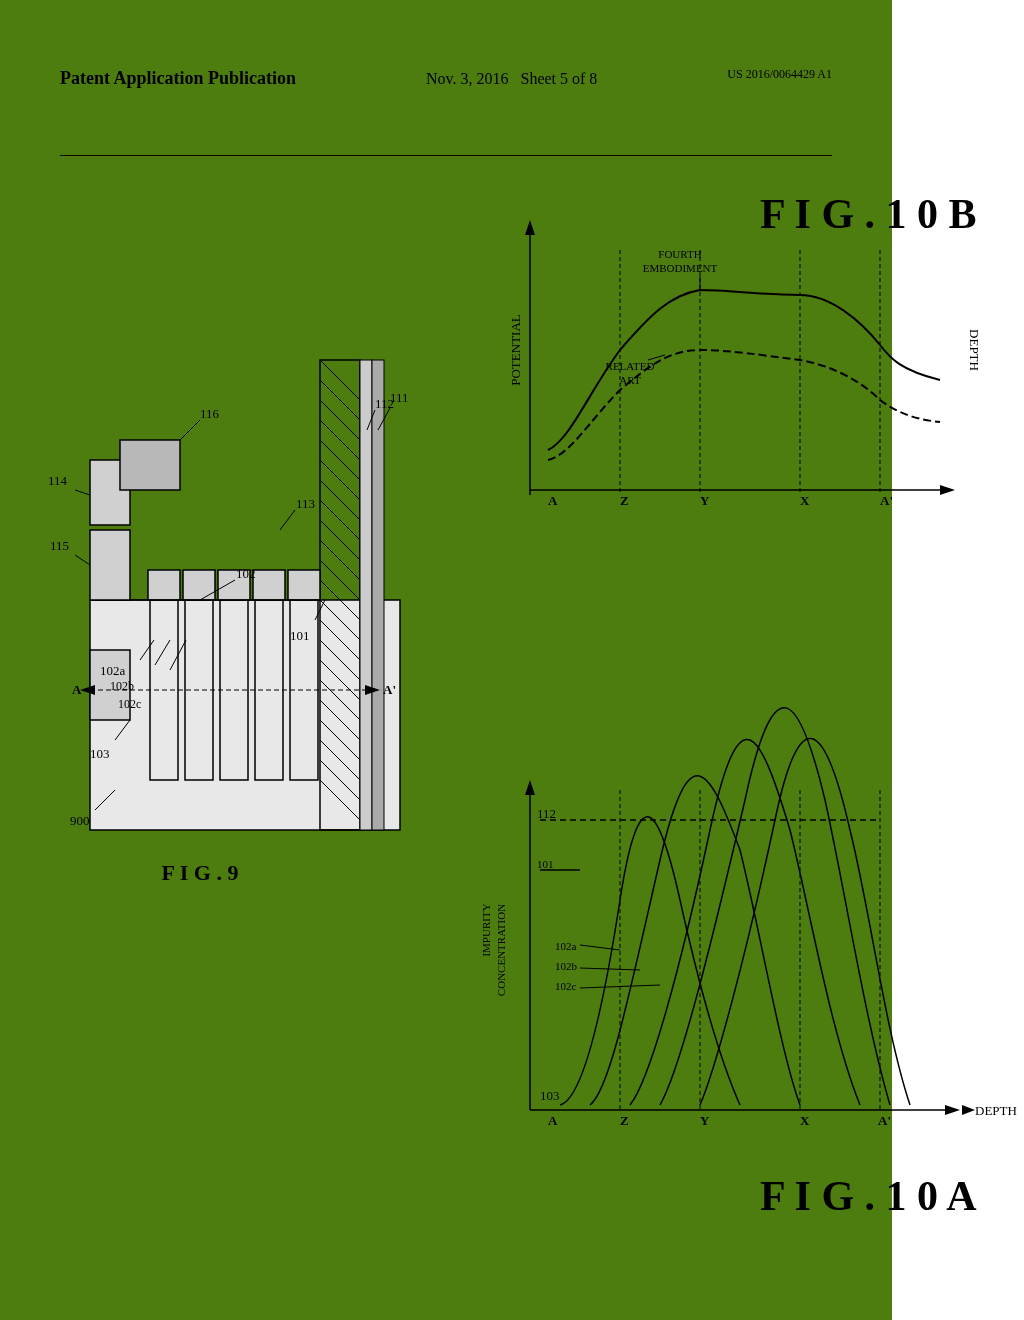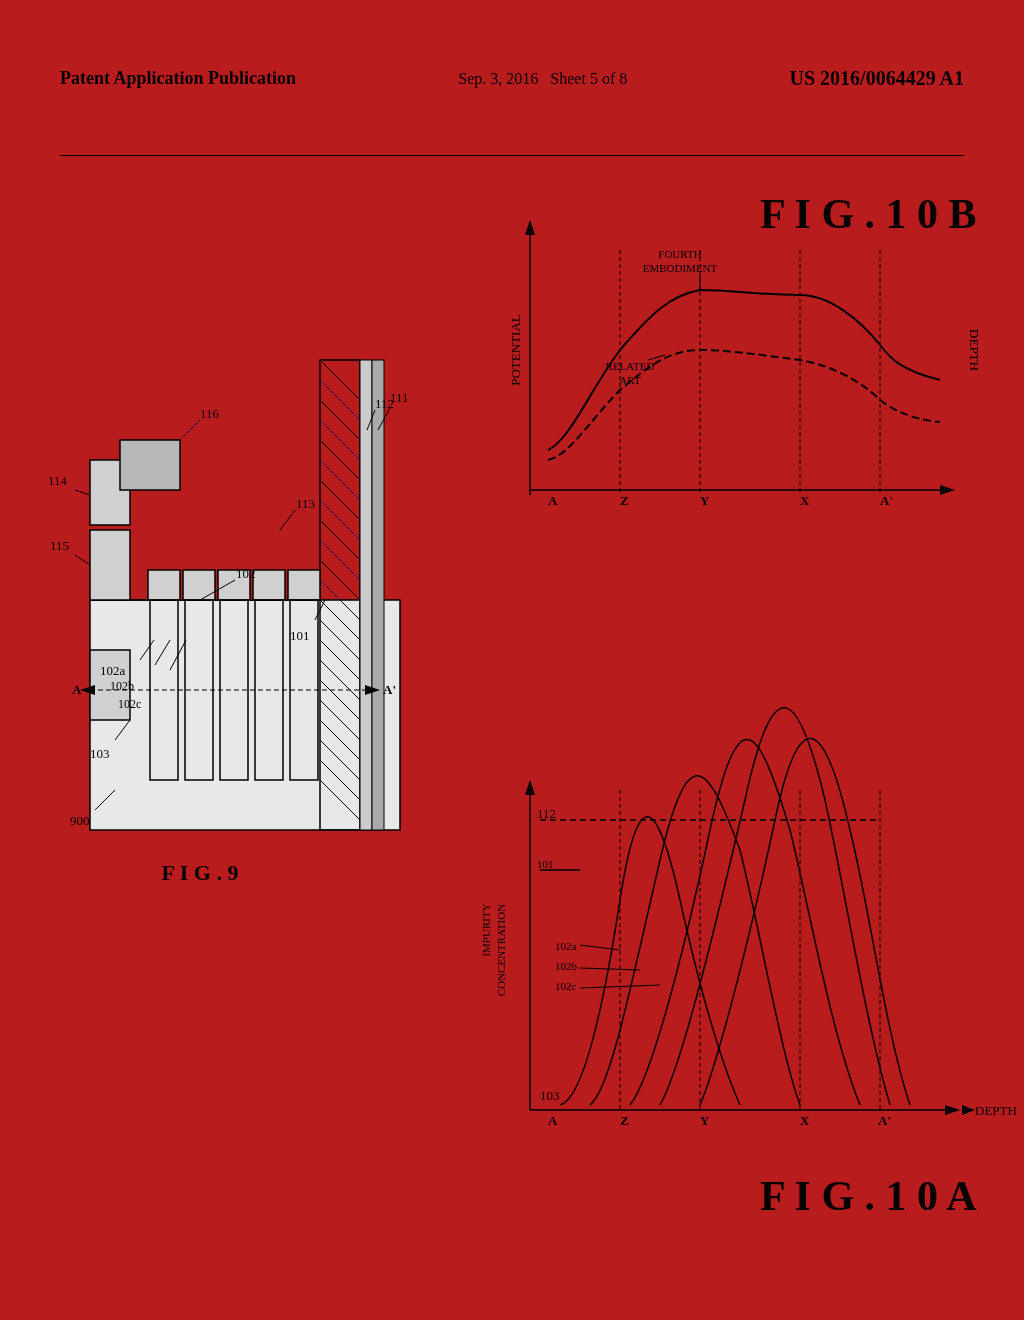--- a/index.html
+++ b/index.html
@@ -6,23 +6,23 @@
     body {
       width: 1024px;
       height: 1320px;
       background: #ffffff;
       font-family: 'Times New Roman', Times, serif;
       position: relative;
       overflow: hidden;
     }
 
     .page {
-      width: 1024px;
+      width: 892px;
       height: 1320px;
-      background: #b91c1c;
+      background: #4d7c0f;
       position: relative;
     }
 
     .header {
       position: absolute;
       top: 67px;
       left: 0;
       right: 0;
       display: flex;
       justify-content: space-between;
@@ -36,22 +36,22 @@
       line-height: 1.3;
     }
 
     .header-center {
       font-size: 16px;
       text-align: center;
       line-height: 1.5;
     }
 
     .header-right {
-      font-size: 20px;
-      font-weight: bold;
+      font-size: 12px;
+      font-weight: normal;
     }
 
     .divider {
       position: absolute;
       top: 155px;
       left: 60px;
       right: 60px;
       height: 1px;
       background: #000;
     }
@@ -61,21 +61,21 @@
     }
   </style>
 </head>
 <body>
 
 <div class="page">
 
   <div class="header">
     <div class="header-left">Patent Application Publication</div>
     <div class="header-center">
-      <span>Sep. 3, 2016</span>&nbsp;&nbsp;&nbsp;<span>Sheet 5 of 8</span>
+      <span>Nov. 3, 2016</span>&nbsp;&nbsp;&nbsp;<span>Sheet 5 of 8</span>
     </div>
     <div class="header-right">US 2016/0064429 A1</div>
   </div>
 
   <div class="divider"></div>
 
   <svg style="position:absolute; top:150px; left:0; width:1024px; height:1170px;" viewBox="0 0 1024 1170">
 
     <rect x="90" y="450" width="310" height="230" fill="#e8e8e8" stroke="#000" stroke-width="1.5"></rect>
 

